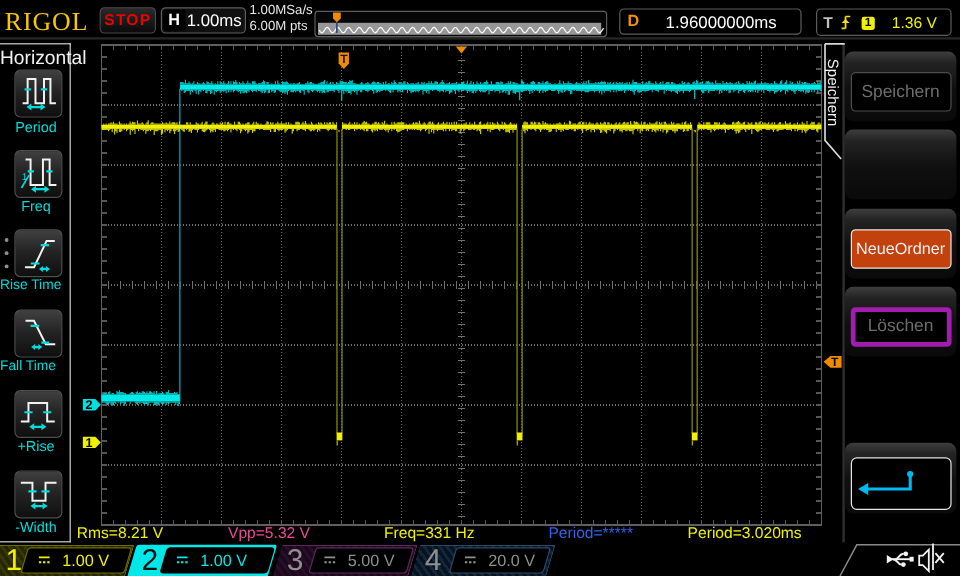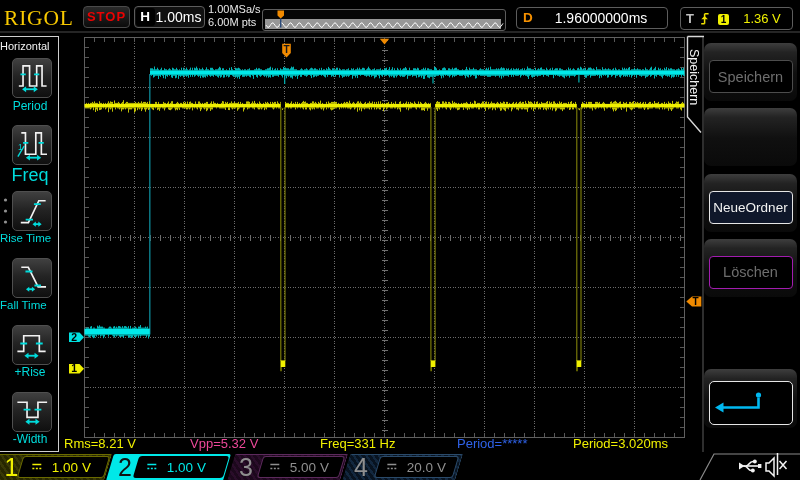--- a/index.html
+++ b/index.html
@@ -94,21 +94,21 @@
   <span class="ab" style="left:5px;top:0;height:21px;color:#c0c0c0;font-weight:bold;font-size:13px;line-height:21px">T</span>
   <svg class="ab" style="left:20px;top:5.5px" width="10" height="13" viewBox="0 0 10 13">
     <path d="M0.2 10.7H3.6M3.6 10.7V0.7M3.6 0.7H7.6" stroke="#f0e000" stroke-width="1.5" fill="none"></path>
     <polygon points="0.3,6.2 6.9,6.2 3.6,2.9" fill="#f0e000"></polygon>
   </svg>
   <span class="ab" style="left:37px;top:6px;width:11px;height:11px;background:#f0f000;border-radius:2px;color:#000;font-weight:bold;font-size:10px;text-align:center;line-height:11px">1</span>
   <span class="ab" style="left:57px;top:0;width:48px;height:21px;color:#f0f000;font-size:13px;text-align:center;line-height:21px">1.36 V</span>
 </div>
 
 <div class="ab" style="left:0;top:36px;width:58px;height:414px;border-top:1.5px solid #cfcfcf;border-right:1.5px solid #cfcfcf;border-bottom:1.5px solid #cfcfcf"></div>
-<div class="ab" style="left:0;top:39.5px;width:35px;text-align:center;color:#f2f2f2;font-size:11px">Horizontal</div>
+<div class="ab" style="left:0;top:39.5px;width:59px;text-align:center;color:#f2f2f2;font-size:16px">Horizontal</div>
 
 <div class="ab" style="left:12px;top:58px;width:38px;height:38px;border:1px solid #4f4f4f;border-radius:5px;background:linear-gradient(180deg,#404040,#242424 45%,#0f0f0f)">
 <svg class="ab" style="left:0;top:0" width="38" height="38" viewBox="0 0 39 39">
 <path d="M6 27.7H10.3V7H17V27.7H24.3V7H29.8V27.7H34.5" stroke="#f2f2f2" stroke-width="1.7" fill="none" stroke-linejoin="miter"></path>
 <path d="M7.7 15.8h5.4M21.6 15.8h5.4" stroke="#00dcdc" stroke-width="1.9" fill="none"></path>
 <path d="M12.6 31h9.5" stroke="#00dcdc" stroke-width="1.9" fill="none"></path>
 <polygon points="13.5,28 13.5,34 9.3,31" fill="#00dcdc"></polygon>
         <polygon points="21.3,28 21.3,34 25.5,31" fill="#00dcdc"></polygon>
 </svg>
 </div>
@@ -118,21 +118,21 @@
 <svg class="ab" style="left:0;top:0" width="38" height="38" viewBox="0 0 39 39">
 <path d="M8.5 7H12.8V29H23.4V7H29.1V29H34.9" stroke="#f2f2f2" stroke-width="1.7" fill="none" stroke-linejoin="miter"></path>
 <path d="M10.3 17.3h5.4M26.2 17.3h5.4" stroke="#00dcdc" stroke-width="1.9" fill="none"></path>
 <text x="5.2" y="24.5" font-size="8.5" fill="#00dcdc">1</text>
 <path d="M5 31.5L11.5 20.5" stroke="#00dcdc" stroke-width="1.4" fill="none"></path>
 <path d="M16.5 32.5h9" stroke="#00dcdc" stroke-width="1.9" fill="none"></path>
 <polygon points="17.4,29.5 17.4,35.5 13.2,32.5" fill="#00dcdc"></polygon>
         <polygon points="24.7,29.5 24.7,35.5 28.9,32.5" fill="#00dcdc"></polygon>
 </svg>
 </div>
-<div class="ab" style="left:0;top:165.2px;width:60px;text-align:center;color:#00dcdc;font-size:18px">Freq</div>
+<div class="ab" style="left:0;top:165.2px;width:60px;text-align:center;color:#00dcdc;font-size:12px">Freq</div>
 
 <div class="ab" style="left:12px;top:191.4px;width:38px;height:38px;border:1px solid #4f4f4f;border-radius:5px;background:linear-gradient(180deg,#404040,#242424 45%,#0f0f0f)">
 <svg class="ab" style="left:0;top:0" width="38" height="38" viewBox="0 0 39 39">
 <path d="M8 31.5H15.8L26.5 9H33.5" stroke="#f2f2f2" stroke-width="1.7" fill="none" stroke-linejoin="miter"></path>
 <path d="M13 28.3h7.5M21.5 12.5h7" stroke="#00dcdc" stroke-width="1.9" fill="none"></path>
 <path d="M22.5 33h4.5" stroke="#00dcdc" stroke-width="1.9" fill="none"></path>
 <polygon points="23.4,30.4 23.4,35.6 20,33" fill="#00dcdc"></polygon>
         <polygon points="26,30.4 26,35.6 29.4,33" fill="#00dcdc"></polygon>
 </svg>
 </div>
@@ -181,24 +181,24 @@
   <path d="M3.5 3.5H20M3.5 3.5V84L17 99.5" fill="none" stroke="#d8d8d8" stroke-width="1.4"></path>
 </svg>
 <div class="ab" style="left:687px;top:45px;width:14px;height:64px;color:#f2f2f2;font-size:12.5px;writing-mode:vertical-rl;text-align:center;line-height:14px">Speichern</div>
 
 <div class="ab" style="left:704px;top:43px;width:93px;height:58px;border-radius:7px;background:linear-gradient(180deg,#3e3e3e 0%,#232323 16%,#101010 52%,#0a0a0a 100%)"></div>
 <div class="ab" style="left:708.5px;top:60px;width:84px;height:33px;border-radius:4px;background:#000;border:1px solid #4d4d4d;color:#6e6e6e;font-size:14.5px;display:flex;align-items:center;justify-content:center;box-sizing:border-box">Speichern</div>
 
 <div class="ab" style="left:704px;top:108.3px;width:93px;height:58px;border-radius:7px;background:linear-gradient(180deg,#3e3e3e 0%,#232323 16%,#101010 52%,#0a0a0a 100%)"></div>
 
 <div class="ab" style="left:704px;top:173.6px;width:93px;height:58px;border-radius:7px;background:linear-gradient(180deg,#3e3e3e 0%,#232323 16%,#101010 52%,#0a0a0a 100%)"></div>
-<div class="ab" style="left:708.5px;top:190.6px;width:84px;height:33px;border-radius:4px;background:#0f172a;border:1.5px solid #e6e6e6;color:#f2f2f2;font-size:13.5px;display:flex;align-items:center;justify-content:center;box-sizing:border-box">NeueOrdner</div>
+<div class="ab" style="left:708.5px;top:190.6px;width:84px;height:33px;border-radius:4px;background:#c2410c;border:1.5px solid #e6e6e6;color:#f2f2f2;font-size:13.5px;display:flex;align-items:center;justify-content:center;box-sizing:border-box">NeueOrdner</div>
 
 <div class="ab" style="left:704px;top:238.9px;width:93px;height:58px;border-radius:7px;background:linear-gradient(180deg,#3e3e3e 0%,#232323 16%,#101010 52%,#0a0a0a 100%)"></div>
-<div class="ab" style="left:708.5px;top:255.9px;width:84px;height:33px;border-radius:4px;background:#000;border:1px solid #a21caf;color:#6e6e6e;font-size:14.5px;display:flex;align-items:center;justify-content:center;box-sizing:border-box">Löschen</div>
+<div class="ab" style="left:708.5px;top:255.9px;width:84px;height:33px;border-radius:4px;background:#000;border:4px solid #a21caf;color:#6e6e6e;font-size:14.5px;display:flex;align-items:center;justify-content:center;box-sizing:border-box">Löschen</div>
 <div class="ab" style="left:704px;top:369px;width:93px;height:59px;border-radius:7px;background:linear-gradient(180deg,#3e3e3e 0%,#232323 16%,#101010 52%,#0a0a0a 100%)"></div>
 <div class="ab" style="left:708.5px;top:381px;width:84px;height:44px;border-radius:5px;background:#000;border:1.5px solid #e6e6e6;box-sizing:border-box"></div>
 <svg class="ab" style="left:708.5px;top:381px" width="84" height="44" viewBox="0 0 84 44">
   <path d="M14 26.5H49.5V16.5" fill="none" stroke="#00b8f0" stroke-width="2.6"></path>
   <circle cx="49.5" cy="14" r="2.6" fill="#00b8f0"></circle>
   <polygon points="14.5,21.5 14.5,31.5 6,26.5" fill="#00b8f0"></polygon>
 </svg>
 
 <div class="ab" style="left:64px;top:436px;color:#f0f000;font-size:13px">Rms=8.21 V</div>
 <div class="ab" style="left:190px;top:436px;color:#ec4899;font-size:13px">Vpp=5.32 V</div>

